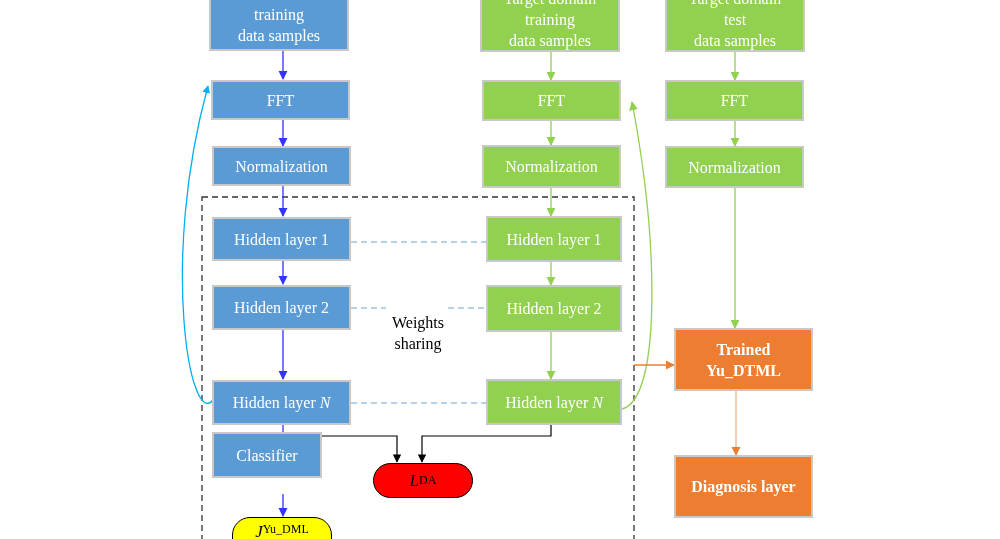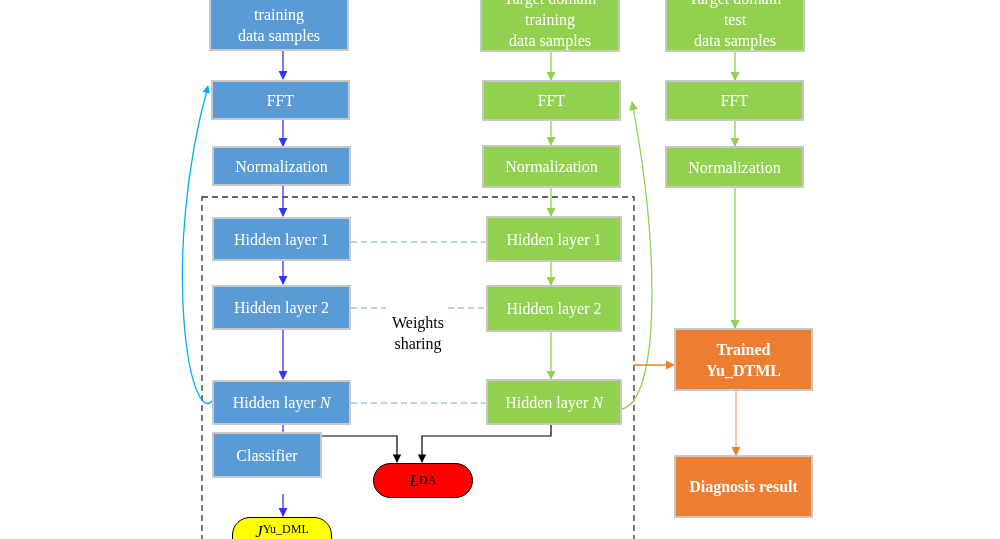--- a/index.html
+++ b/index.html
@@ -107,21 +107,21 @@
 <div class="node green hl" style="left:486px;top:379px;width:136px;height:46px;"><span>Hidden layer </span>&nbsp;<i>N</i></div>
 
 <div class="node green" style="left:665px;top:-14px;width:140px;height:66px;">Target domain
 test
 data samples</div>
 <div class="node green" style="left:665px;top:80px;width:139px;height:41px;">FFT</div>
 <div class="node green" style="left:665px;top:146px;width:139px;height:42px;">Normalization</div>
 
 <div class="node orange" style="left:674px;top:328px;width:139px;height:63px;">Trained
 Yu_DTML</div>
-<div class="node orange" style="left:674px;top:455px;width:139px;height:63px;">Diagnosis result</div>
+<div class="node orange" style="left:674px;top:455px;width:139px;height:63px;">Diagnosis layer</div>
 
 <div class="label" style="left:368px;top:272px;width:100px;white-space:pre-line;margin-top:40px;">Weights
 sharing</div>
 
 <div class="pill" style="left:373px;top:463px;width:100px;height:35px;background:#ff0000;">
   <span class="sym">L</span>
     <sub>DA</sub>
 </div>
 <div class="pill" style="left:232px;top:517px;width:100px;height:40px;background:#ffff00;align-items:flex-start;padding-top:4px;">
   <span class="sym">J</span>

